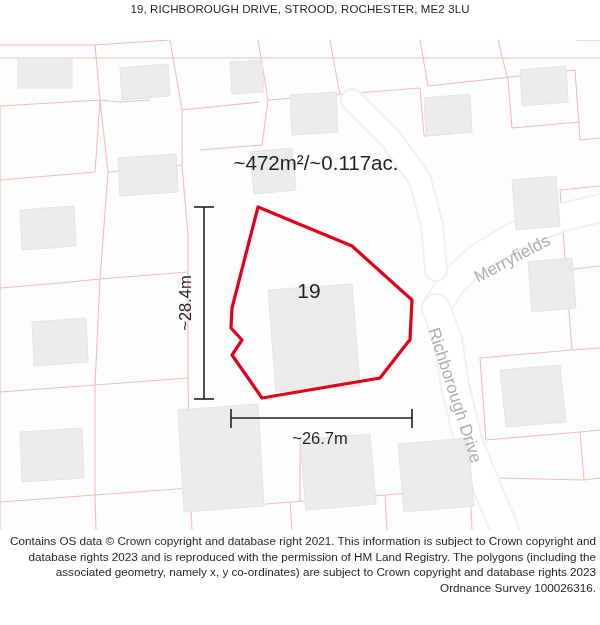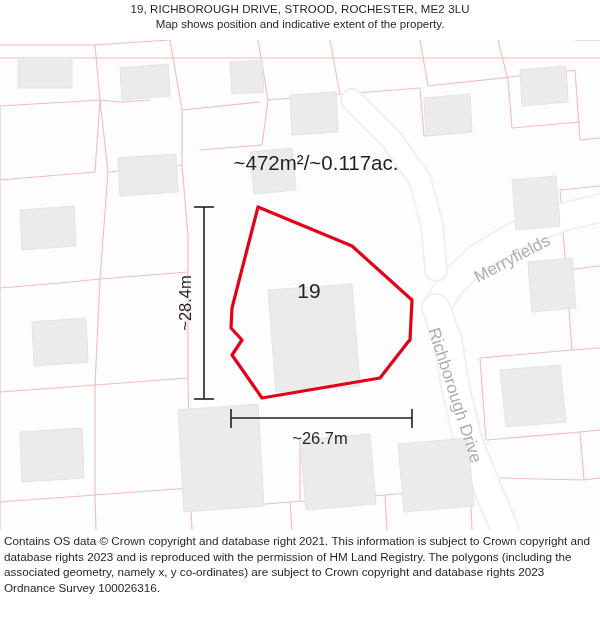--- a/index.html
+++ b/index.html
@@ -53,30 +53,29 @@
   .footer {
     position: absolute;
     top: 533px;
     left: 0;
     width: 600px;
     padding: 0 4px;
     font-size: 11.7px;
     line-height: 15.6px;
     color: #231f20;
   }
-  .footer p { margin: 0; }
+  .footer p { margin: 0; text-align: right; }
 </style>
 </head>
 <body>
 
 <div id="page">
 
   <div class="header">
     <div class="title">19, RICHBOROUGH DRIVE, STROOD, ROCHESTER, ME2 3LU</div>
-    <div class="subtitle">Map shows position and indicative extent of the property.</div>
   </div>
 
   <div class="map-wrap">
     <svg class="map-svg" width="600" height="490" viewBox="0 0 600 490" xmlns="http://www.w3.org/2000/svg">
 
       <rect x="0" y="0" width="600" height="490" fill="#fdfdfd"></rect>
 
       <g stroke="#f4bcbc" stroke-width="1.1" fill="none">
         <path d="M0 18 L600 18"></path>
         <path d="M0 5 L95 5 L100 60 L0 66"></path>

